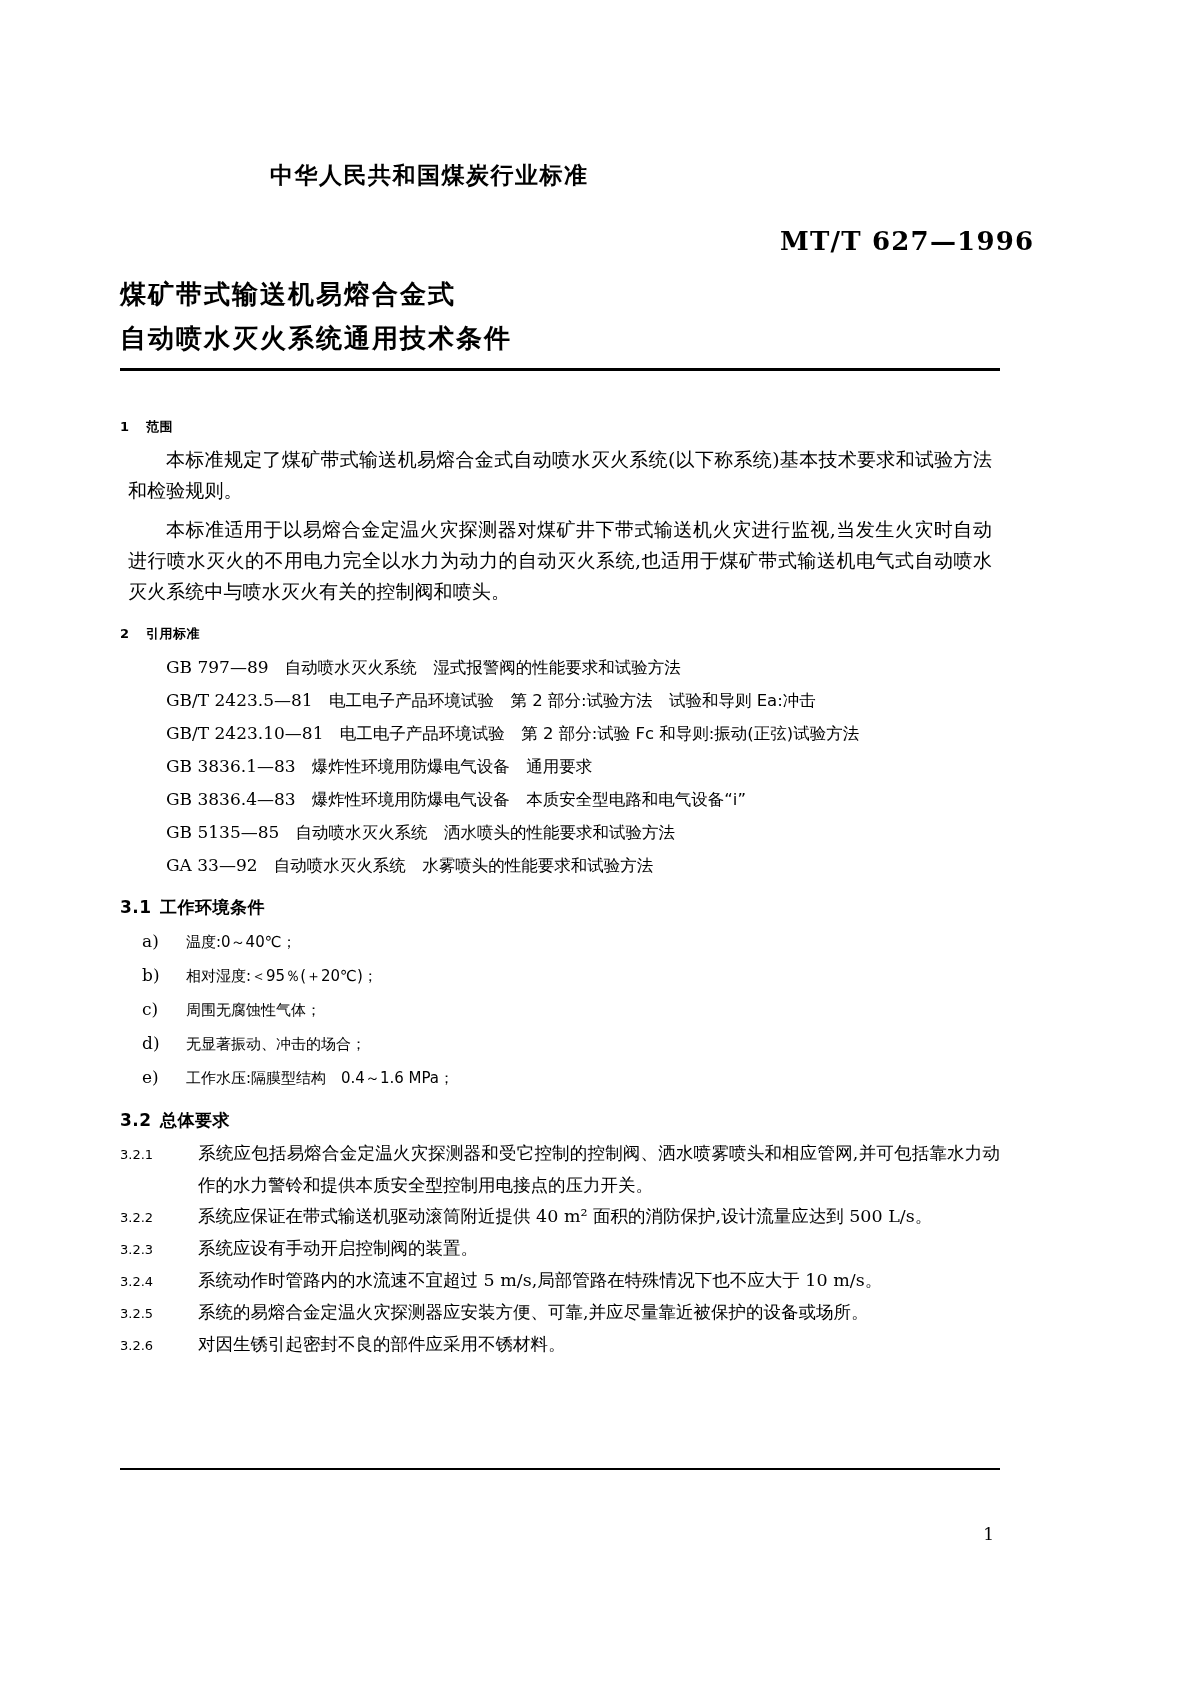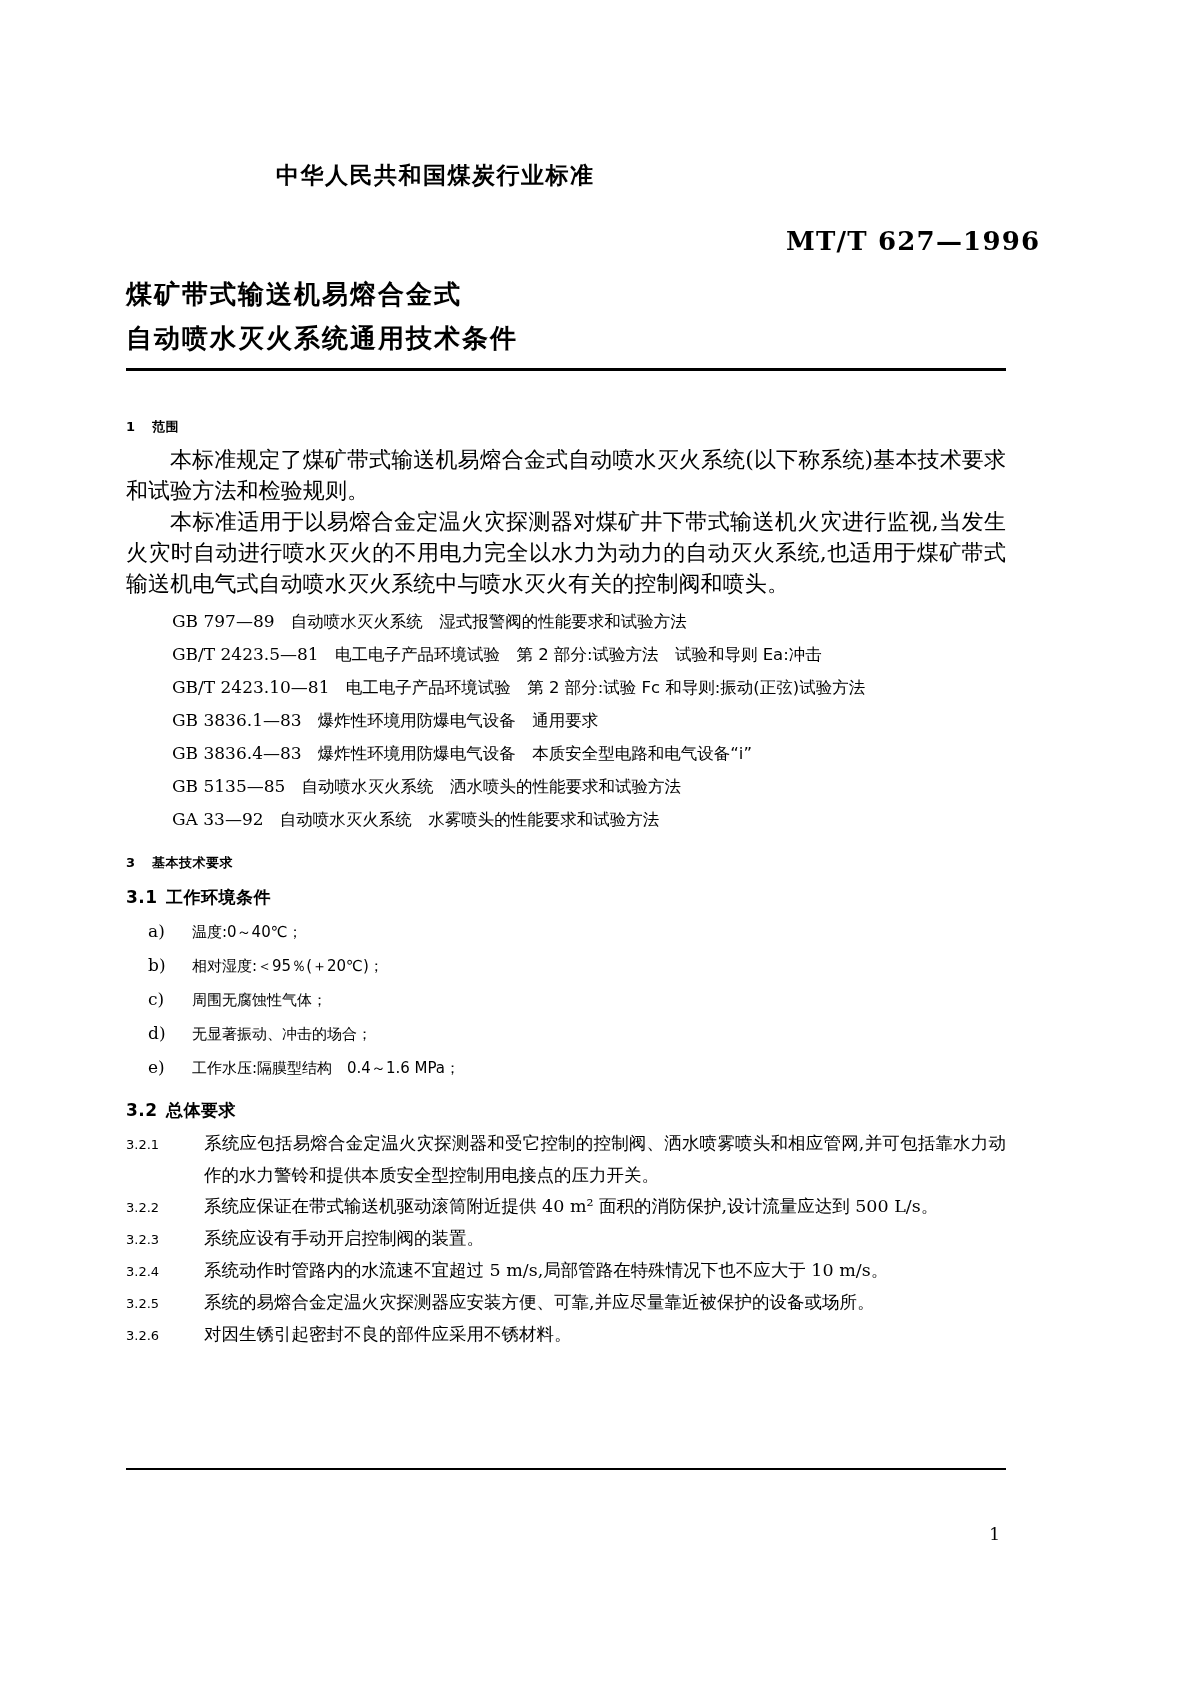--- a/index.html
+++ b/index.html
@@ -14,21 +14,21 @@
   #page {
     position: relative;
     width: 1191px;
     height: 1684px;
     margin: 0 auto;
     background: #ffffff;
     overflow: hidden;
   }
   .sheet {
     position: absolute;
-    left: 126px;
+    left: 120px;
     top: 0;
     width: 880px;
     height: 1684px;
   }
 
   
   .hdr-org {
     position: absolute;
     left: 150px;
     top: 160px;
@@ -94,23 +94,23 @@
     font-family: "DejaVu Sans", "Liberation Sans", sans-serif;
     font-weight: bold;
     font-size: 17px;
     letter-spacing: 0.5px;
     margin: 14px 0 6px 0;
     white-space: nowrap;
   }
   .h2 .num { display: inline-block; min-width: 40px; }
 
   p.para {
-    font-size: 22px;
+    font-size: 19px;
     line-height: 31px;
-    margin: 0;
+    margin: 8px;
     text-indent: 2em;
     text-align: justify;
     letter-spacing: 0.1px;
   }
 
   ul.reflist {
     list-style: none;
     margin: 6px 0 0 0;
     padding: 0;
   }
@@ -227,33 +227,33 @@
     <div class="rule"></div>
 
     <div class="body">
 
       <div class="h1">
         <span class="num">1</span><span>范围</span>
       </div>
       <p class="para">本标准规定了煤矿带式输送机易熔合金式自动喷水灭火系统(以下称系统)基本技术要求和试验方法和检验规则。</p>
       <p class="para">本标准适用于以易熔合金定温火灾探测器对煤矿井下带式输送机火灾进行监视,当发生火灾时自动进行喷水灭火的不用电力完全以水力为动力的自动灭火系统,也适用于煤矿带式输送机电气式自动喷水灭火系统中与喷水灭火有关的控制阀和喷头。</p>
 
+      <div class="h1">
+        <span class="num">2</span><span>引用标准</span>
+      </div>
       <ul class="reflist">
         <li><span class="ref-code">GB 797—89</span>&nbsp;&nbsp;&nbsp;<span class="ref-text">自动喷水灭火系统　湿式报警阀的性能要求和试验方法</span></li>
         <li><span class="ref-code">GB/T 2423.5—81</span>&nbsp;&nbsp;&nbsp;<span class="ref-text">电工电子产品环境试验　第 2 部分:试验方法　试验和导则 Ea:冲击</span></li>
         <li><span class="ref-code">GB/T 2423.10—81</span>&nbsp;&nbsp;&nbsp;<span class="ref-text">电工电子产品环境试验　第 2 部分:试验 Fc 和导则:振动(正弦)试验方法</span></li>
         <li><span class="ref-code">GB 3836.1—83</span>&nbsp;&nbsp;&nbsp;<span class="ref-text">爆炸性环境用防爆电气设备　通用要求</span></li>
         <li><span class="ref-code">GB 3836.4—83</span>&nbsp;&nbsp;&nbsp;<span class="ref-text">爆炸性环境用防爆电气设备　本质安全型电路和电气设备“i”</span></li>
         <li><span class="ref-code">GB 5135—85</span>&nbsp;&nbsp;&nbsp;<span class="ref-text">自动喷水灭火系统　洒水喷头的性能要求和试验方法</span></li>
         <li><span class="ref-code">GA 33—92</span>&nbsp;&nbsp;&nbsp;<span class="ref-text">自动喷水灭火系统　水雾喷头的性能要求和试验方法</span></li>
       </ul>
 
-      <div class="h1">
-        <span class="num">3</span><span>基本技术要求</span>
-      </div>
 
       <div class="h2">
         <span class="num">3.1</span><span>工作环境条件</span>
       </div>
       <ul class="alpha">
         <li><span class="lbl">a)</span><span class="itxt">温度:0～40℃；</span></li>
         <li><span class="lbl">b)</span><span class="itxt">相对湿度:＜95％(＋20℃)；</span></li>
         <li><span class="lbl">c)</span><span class="itxt">周围无腐蚀性气体；</span></li>
         <li><span class="lbl">d)</span><span class="itxt">无显著振动、冲击的场合；</span></li>
         <li><span class="lbl">e)</span><span class="itxt">工作水压:隔膜型结构　0.4～1.6 MPa；</span></li>

